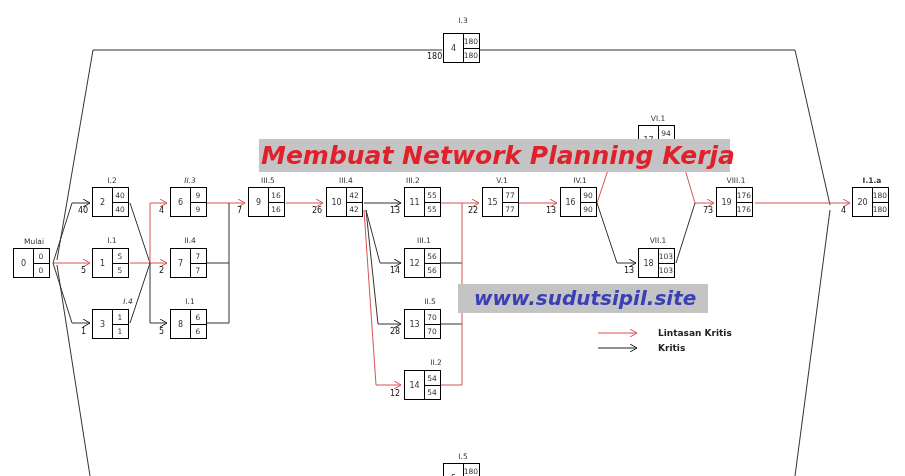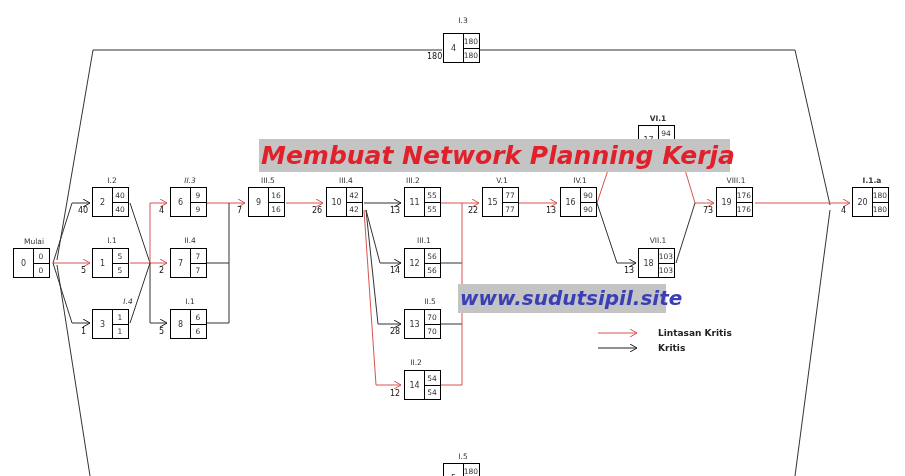--- a/index.html
+++ b/index.html
@@ -7,21 +7,21 @@
   #canvas { position: absolute; left: 0; top: 0; width: 905px; height: 476px; }
   .node { position: absolute; width: 37px; height: 30px; border: 1px solid #000; background: #fff; box-sizing: border-box; }
   .node .num { position: absolute; left: 0; top: 0; width: 19px; height: 28px; border-right: 1px solid #000; font-size: 8px; color: #333; display: flex; align-items: center; justify-content: center; }
   .node .es, .node .lf { position: absolute; left: 19px; width: 16px; height: 14px; font-size: 7.5px; color: #333; display: flex; align-items: center; justify-content: center; }
   .node .es { top: 0; border-bottom: 1px solid #000; }
   .node .lf { top: 14px; }
   .label { position: absolute; font-size: 7.5px; color: #333; text-align: center; width: 40px; }
   .dur { position: absolute; font-size: 8px; color: #111; }
   .banner { position: absolute; background: #c4c4c4; font-style: italic; font-weight: bold; white-space: nowrap; }
   .banner-title { left: 259px; top: 139px; width: 471px; height: 33px; color: #e0202a; font-size: 25px; line-height: 33px; padding-left: 2px; box-sizing: border-box; }
-  .banner-url { left: 458px; top: 284px; width: 208px; height: 29px; color: #3a3fb5; font-size: 20px; line-height: 29px; padding-left: 2px; box-sizing: border-box; }
+  .banner-url { left: 458px; top: 284px; width: 250px; height: 29px; color: #3a3fb5; font-size: 20px; line-height: 29px; padding-left: 16px; box-sizing: border-box; }
   .legend-text { position: absolute; font-size: 9px; font-weight: bold; color: #222; }
 </style>
 </head>
 <body>
 
 <svg id="canvas" width="905" height="476" viewBox="0 0 905 476">
   <defs>
     <marker id="arrBlack" markerWidth="8" markerHeight="8" refX="7" refY="4" orient="auto" markerUnits="userSpaceOnUse">
       <path d="M0,0 L7,4 L0,8" fill="none" stroke="#222" stroke-width="1"></path>
     </marker>
@@ -202,21 +202,21 @@
   <div class="label" style="left:410px;top:297px;">II.5</div>
   <div class="node" style="left:404px;top:309px;">
     <div class="num">13</div>
     <div class="es">70</div>
     <div class="lf">70</div>
   </div>
   <div class="dur" style="left:390px;top:327px;">28</div>
 </div>
 
 <div>
-  <div class="label" style="left:396px;top:358px;">II.2</div>
+  <div class="label" style="left:416px;top:358px;">II.2</div>
   <div class="node" style="left:404px;top:370px;">
     <div class="num">14</div>
     <div class="es">54</div>
     <div class="lf">54</div>
   </div>
   <div class="dur" style="left:390px;top:389px;">12</div>
 </div>
 
 <div>
   <div class="label" style="left:482px;top:176px;">V.1</div>
@@ -232,21 +232,21 @@
   <div class="label" style="left:560px;top:176px;">IV.1</div>
   <div class="node" style="left:560px;top:187px;">
     <div class="num">16</div>
     <div class="es">90</div>
     <div class="lf">90</div>
   </div>
   <div class="dur" style="left:546px;top:206px;">13</div>
 </div>
 
 <div>
-  <div class="label" style="left:638px;top:114px;font-weight:bold;">VI.1</div>
+  <div class="label" style="left:638px;top:114px;">VI.1</div>
   <div class="node" style="left:638px;top:125px;">
     <div class="num">17</div>
     <div class="es">94</div>
     <div class="lf">94</div>
   </div>
 </div>
 
 <div>
   <div class="label" style="left:638px;top:236px;">VII.1</div>
   <div class="node" style="left:638px;top:248px;">

